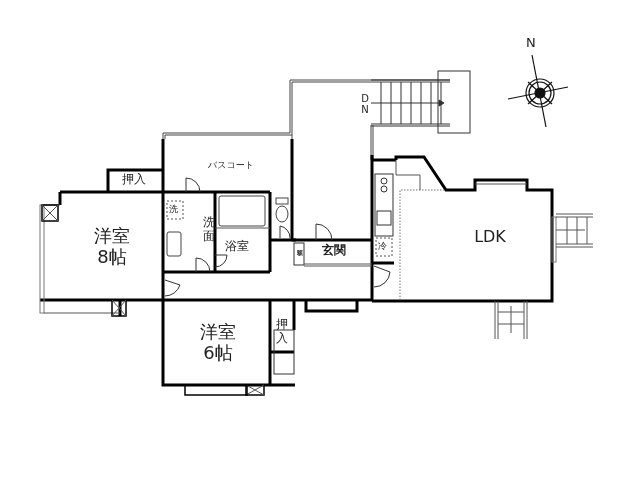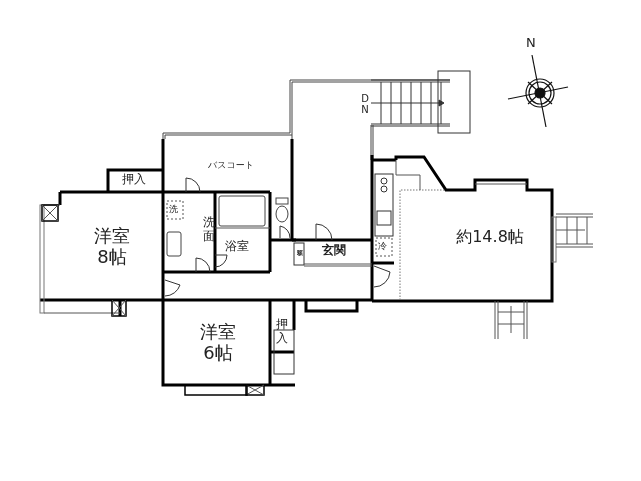--- a/index.html
+++ b/index.html
@@ -163,21 +163,21 @@
   <div>洋室</div>
   <div>8帖</div>
 </div>
 
 <div class="lbl room-big" style="left:198px;top:322px;width:40px;">
   <div>洋室</div>
   <div>6帖</div>
 </div>
 
 <div class="lbl" style="left:445px;top:228px;width:90px;font-size:16px;">
-  <div>約14.8帖</div>
+  <div>LDK</div>
 </div>
 
 <div class="lbl room-sm" style="left:182px;top:216px;width:14px;white-space:normal;margin-left:21px;">
   <span style="display:block;width:12px;word-break:break-all;">洗面</span>
 </div>
 
 <div class="lbl room-sm" style="left:225px;top:240px;">浴室</div>
 
 <div class="lbl room-sm" style="left:322px;top:244px;font-weight:bold;">玄関</div>
 

